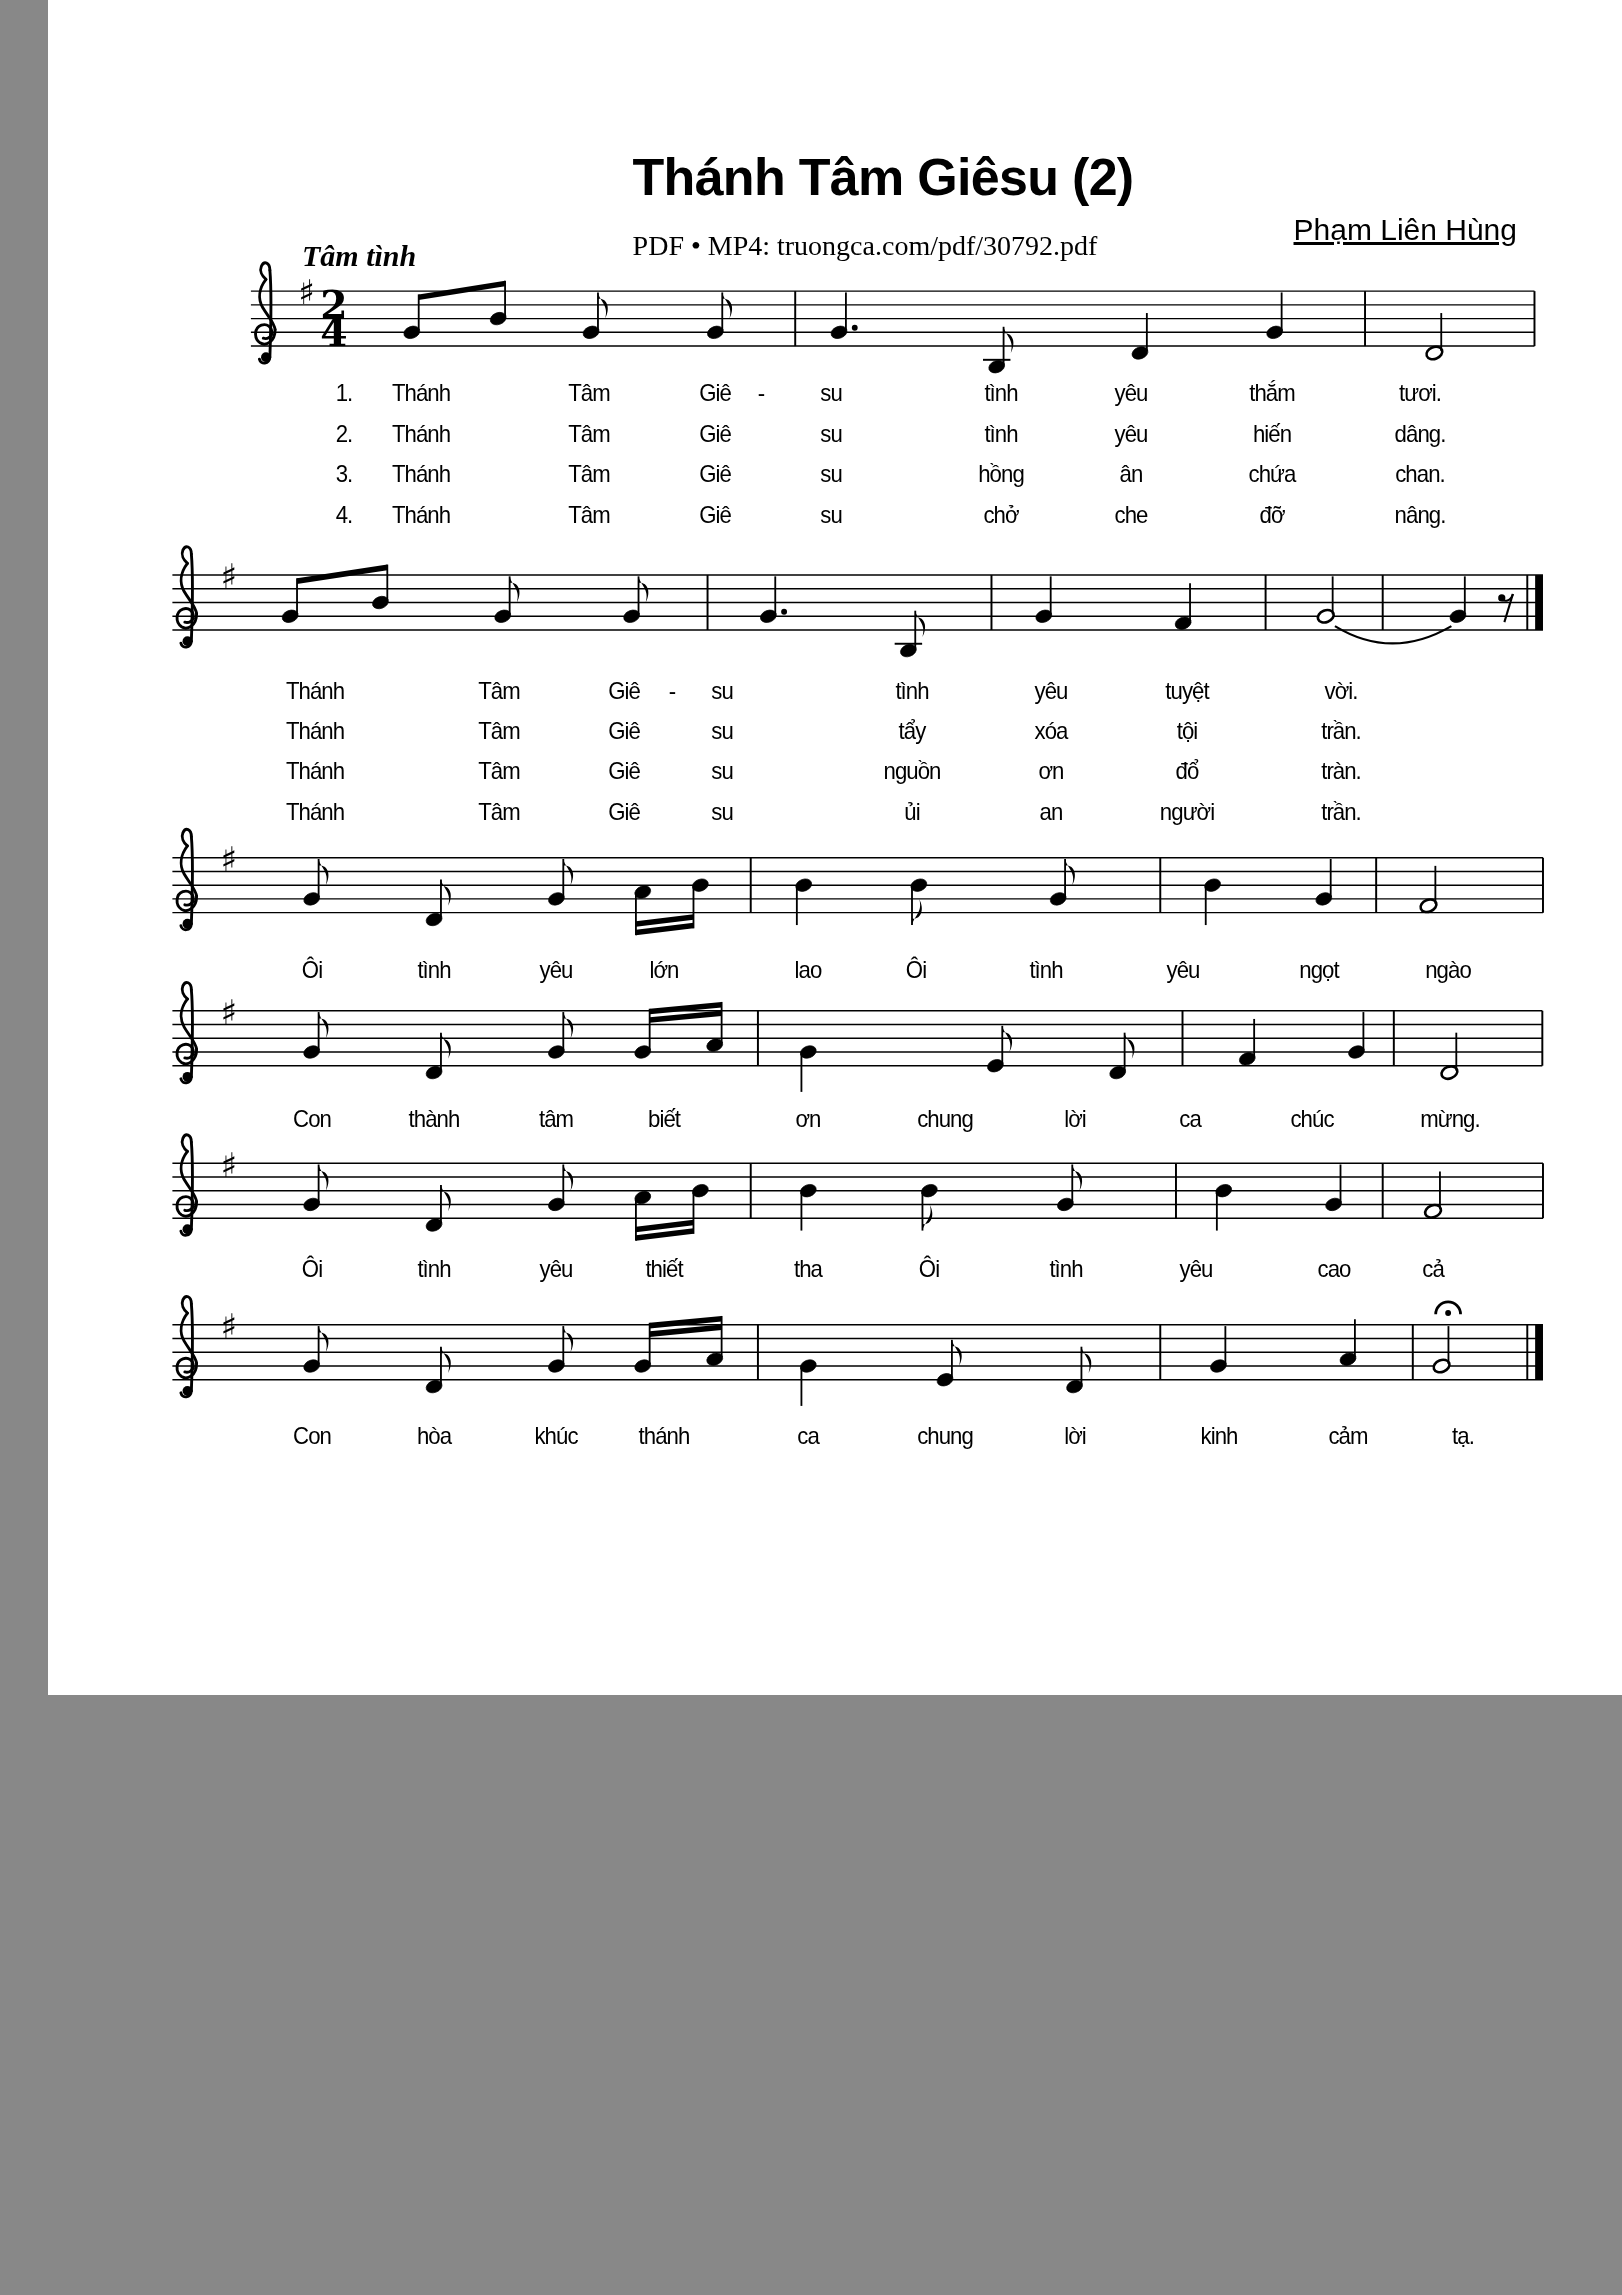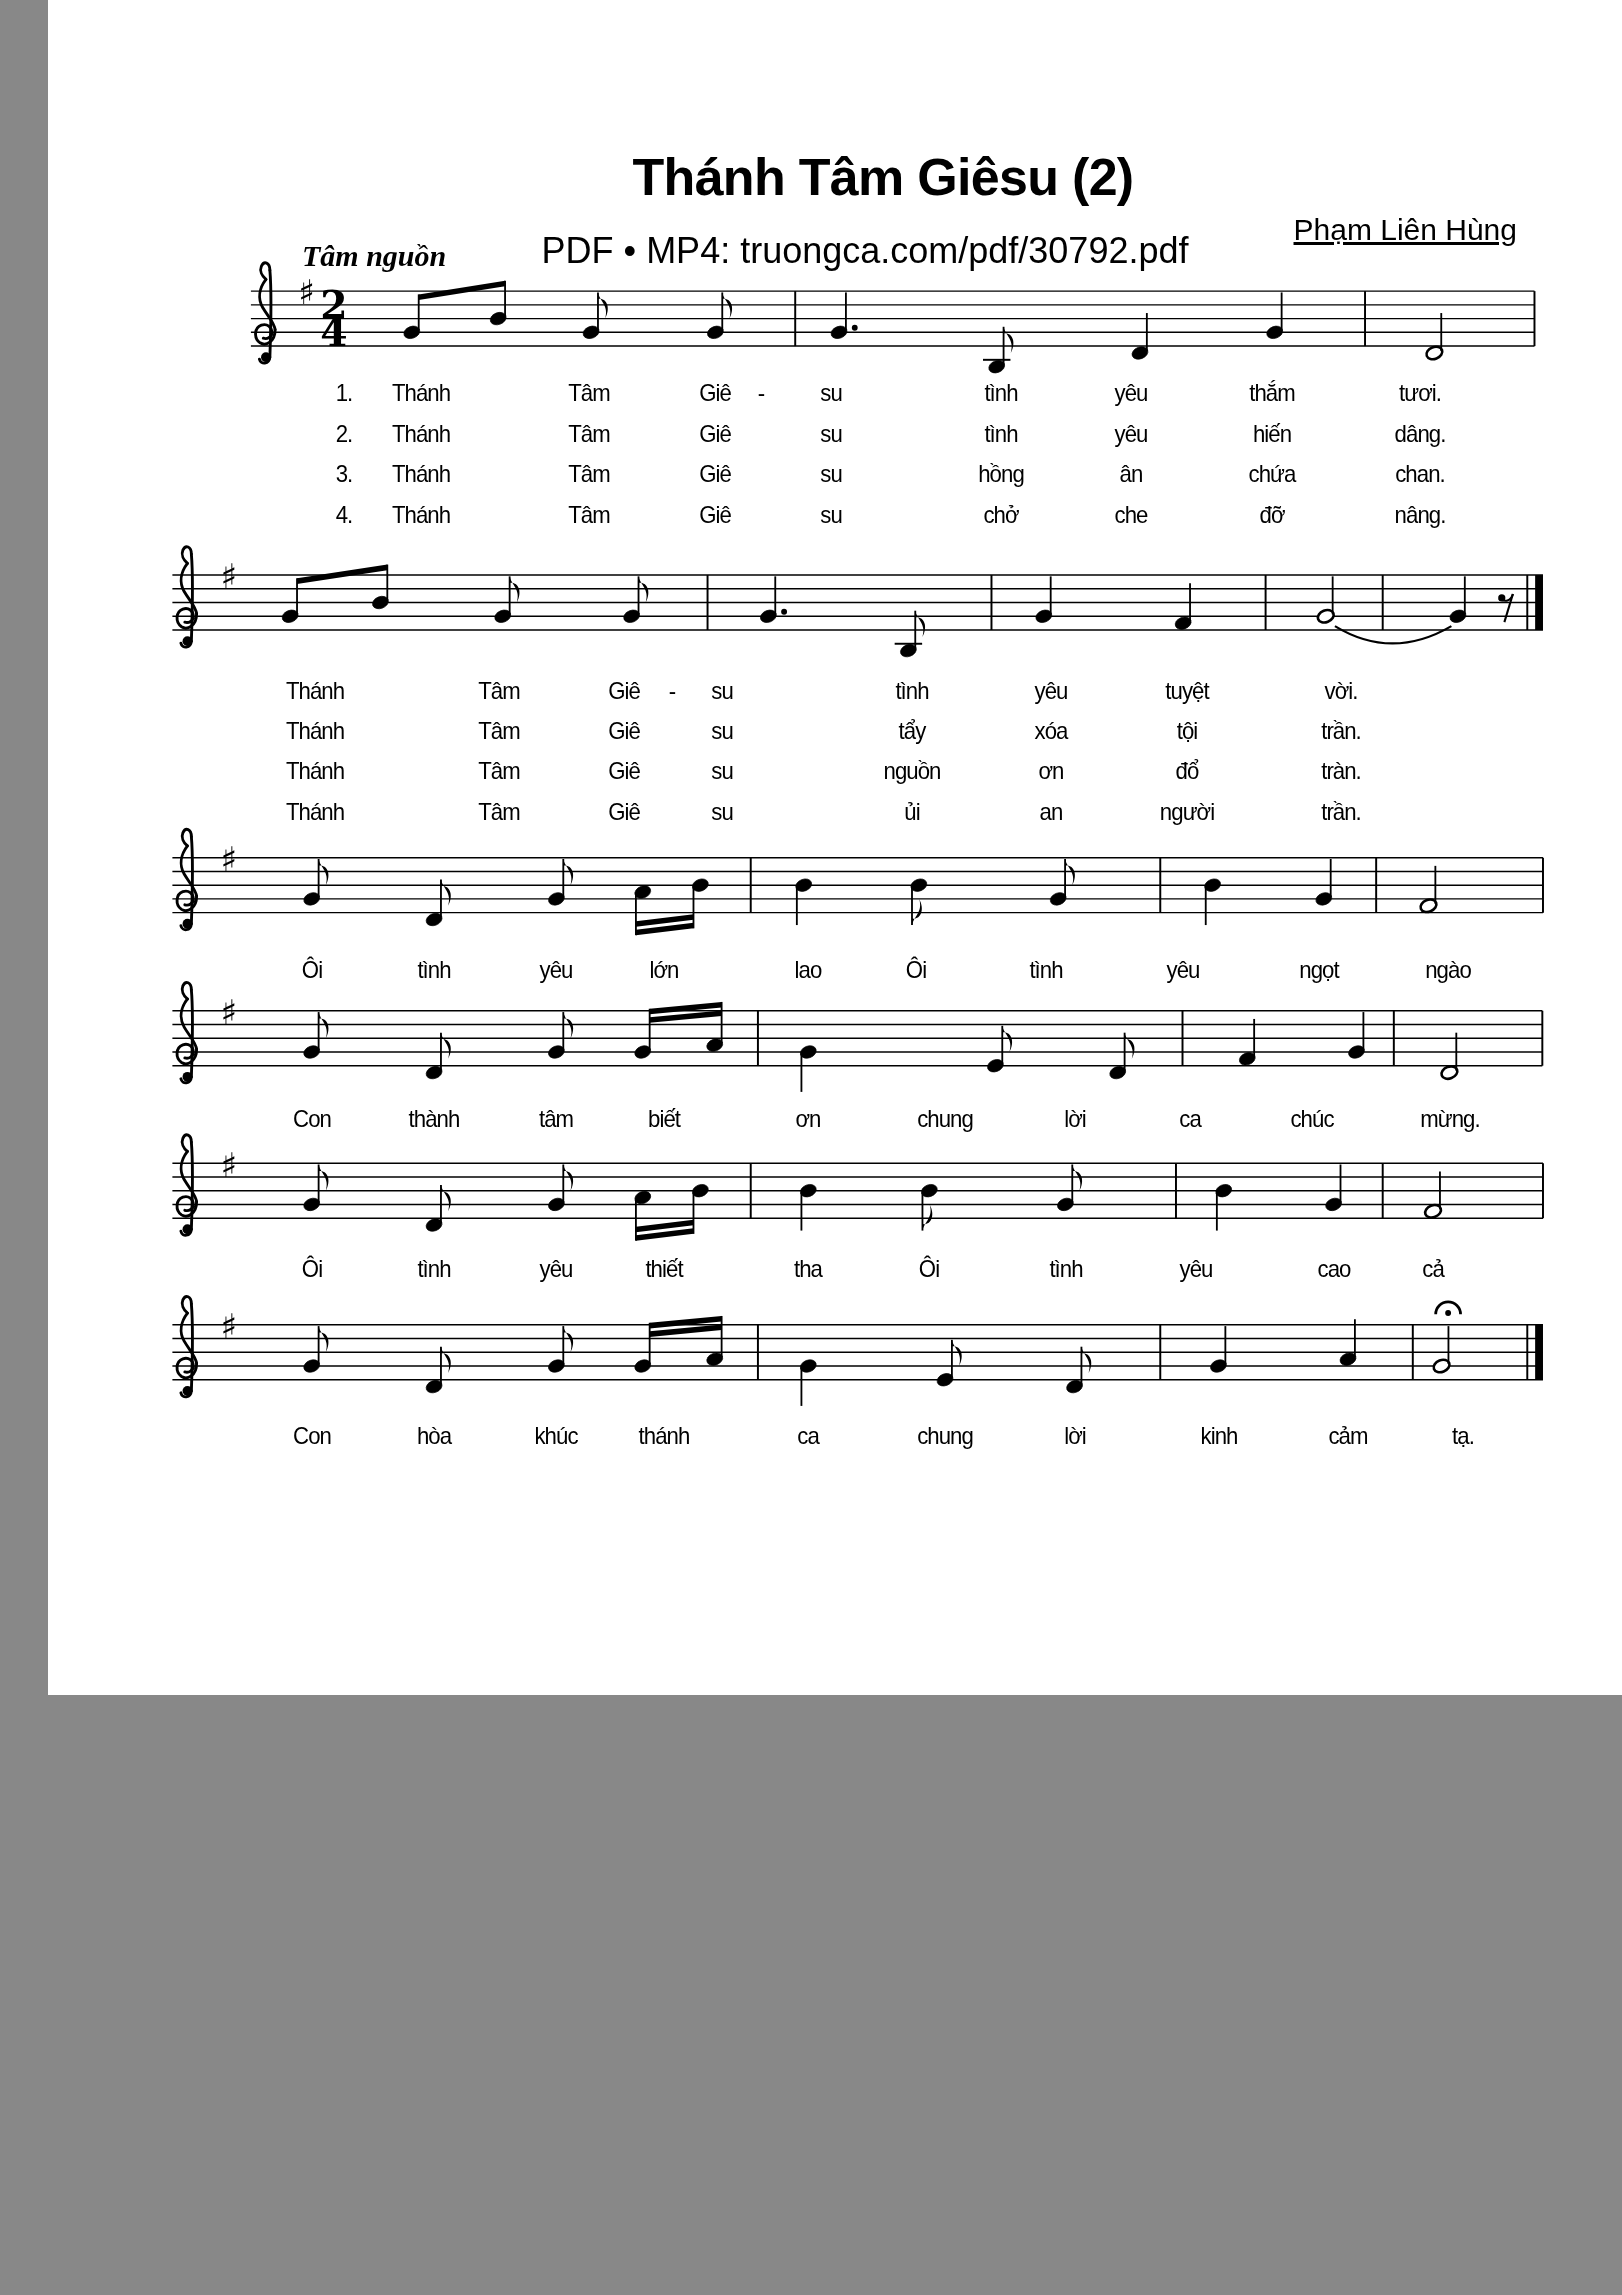--- a/index.html
+++ b/index.html
@@ -1,34 +1,34 @@
 <!DOCTYPE html>
 <html style="font-size:10.5px"><head>
 <meta charset="utf-8">
 <style>
   html,body{margin:0;padding:0;background:#888;}
   .page{position:relative;width:1622px;height:1695px;background:#ffffff;overflow:hidden;
         font-family:"Liberation Sans",sans-serif;color:#000;margin-left:48px;}
   .abs{position:absolute;white-space:nowrap;}
   .title{font-size:52px;font-weight:bold;letter-spacing:-0.7px;transform:translateX(-50%);}
-  .linkline{font-family:Liberation Sans, sans-serif;font-size:36px;transform:translateX(-50%);}
+  .linkline{font-family:Liberation Serif, serif;font-size:28px;transform:translateX(-50%);}
   .composer{font-size:30px;transform:translateX(-100%);text-decoration:underline;}
   .tempo{font-family:"Liberation Serif",serif;font-size:30px;font-weight:bold;font-style:italic;}
   .lyric{font-size:23.6px;letter-spacing:-1px;transform:translateX(-50%) scaleX(0.94);transform-origin:center top;}
   svg{position:absolute;left:0;top:0;}
   svg *{vector-effect:none;}
 </style>
 </head>
 <body>
 
 <div class="page">
   <div class="abs title" style="left:835px;top:147px">Thánh Tâm Giêsu (2)</div>
   <div class="abs linkline" style="left:817px;top:230px">PDF • MP4: truongca.com/pdf/30792.pdf</div>
   <div class="abs composer" style="left:1469px;top:213px">Phạm Liên Hùng</div>
-  <div class="abs tempo" style="left:254px;top:239px">Tâm nguồn</div>
+  <div class="abs tempo" style="left:254px;top:239px">Tâm tình</div>
 
   <svg id="notation" width="1622" height="2295" viewBox="0 0 2479 3508">
       <g>
         <line x1="310" y1="445" x2="2272" y2="445" stroke="#000000" stroke-width="2.2"></line>
         <line x1="310" y1="466" x2="2272" y2="466" stroke="#000000" stroke-width="2.2"></line>
         <line x1="310" y1="487" x2="2272" y2="487" stroke="#000000" stroke-width="2.2"></line>
         <line x1="310" y1="508" x2="2272" y2="508" stroke="#000000" stroke-width="2.2"></line>
         <line x1="310" y1="529" x2="2272" y2="529" stroke="#000000" stroke-width="2.2"></line>
         <line x1="2272" y1="445" x2="2272" y2="529" stroke="#000000" stroke-width="3"></line>
         <g transform="translate(332 508)" fill="none" stroke="#000000" stroke-width="4.4" stroke-linecap="round">

